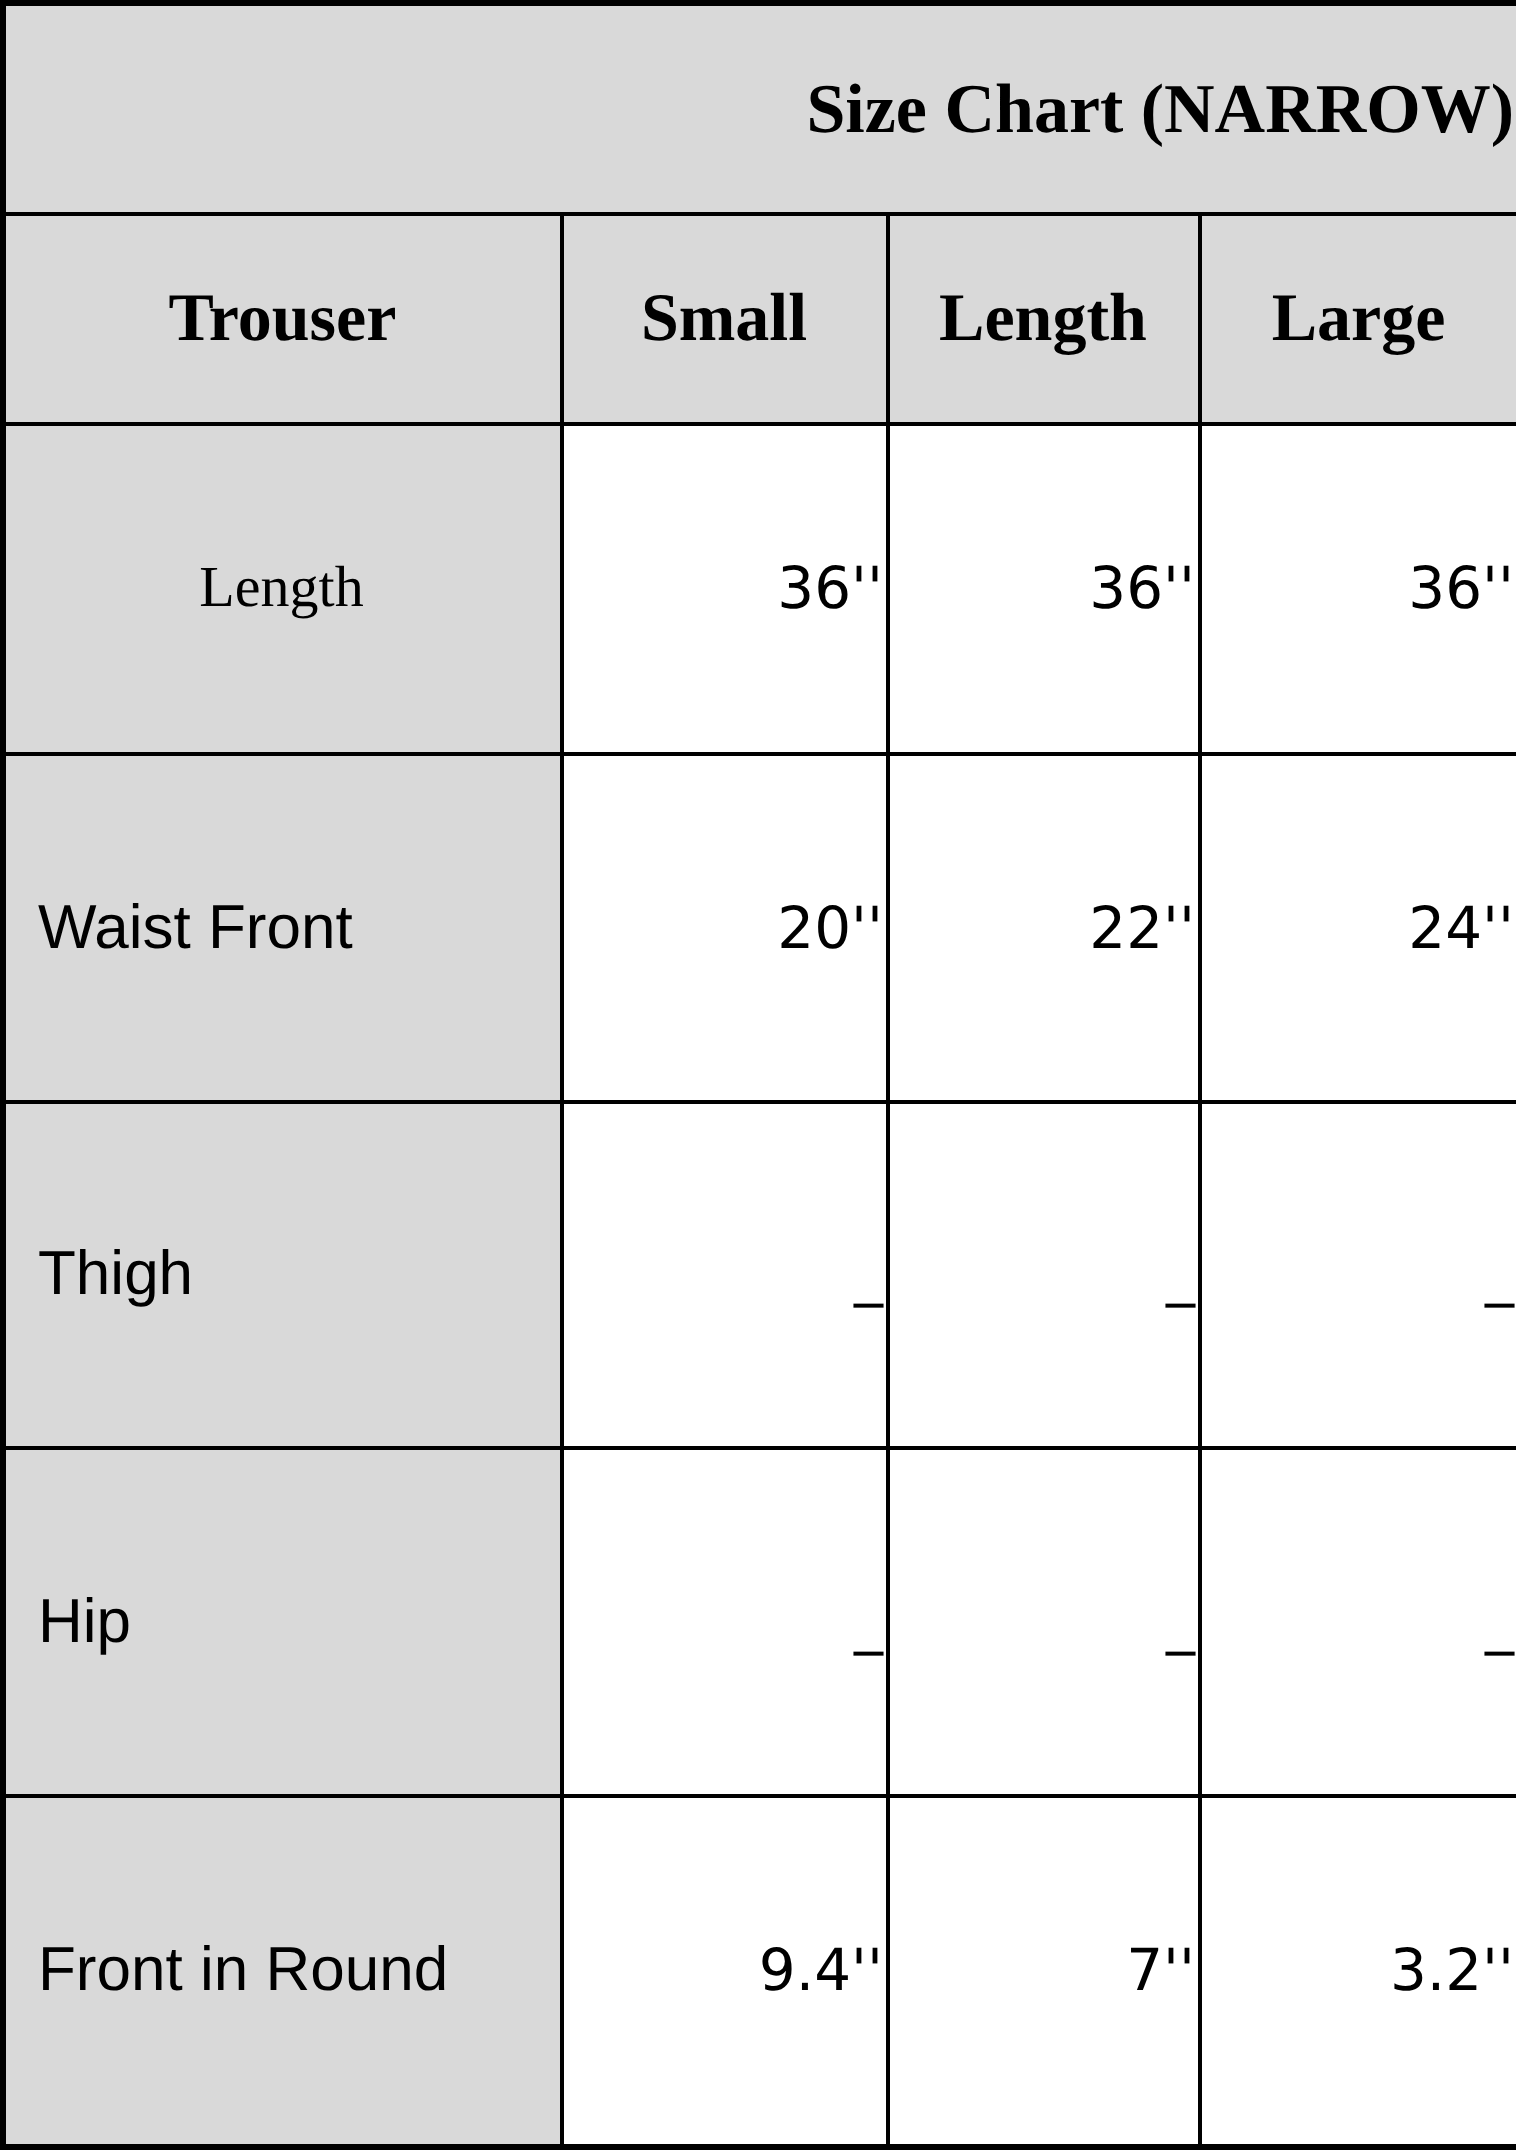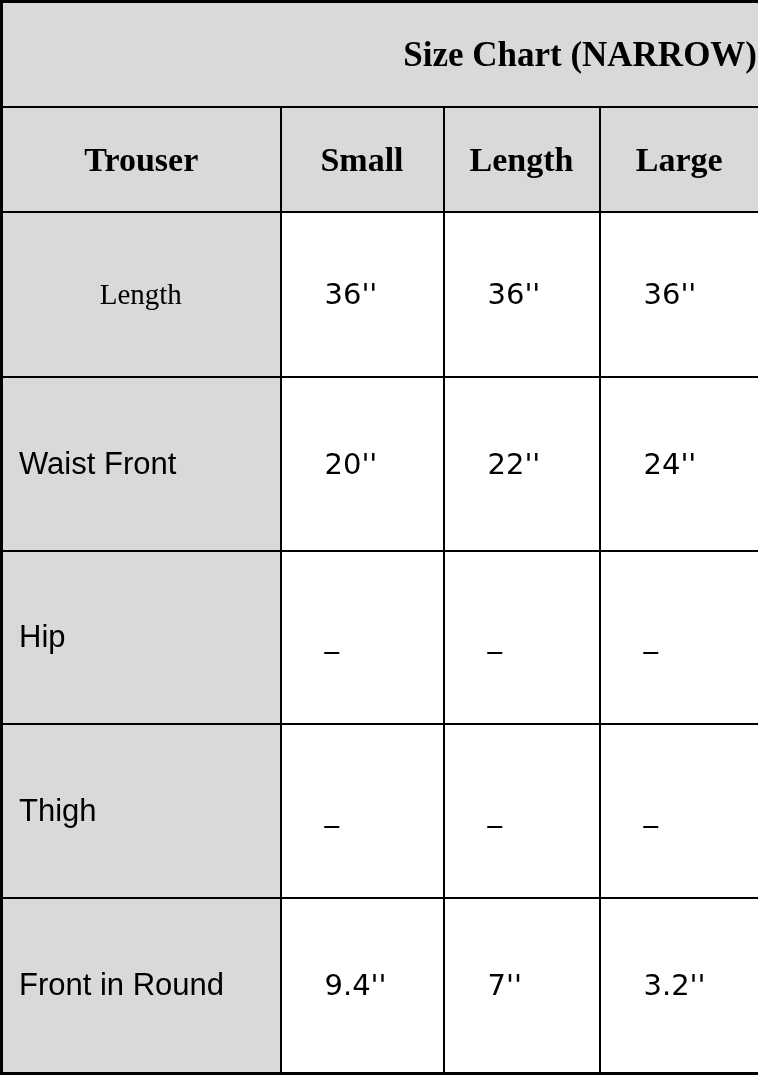--- a/index.html
+++ b/index.html
@@ -54,21 +54,21 @@
   td.row-label.sans-center {
     font-family: Liberation Serif, serif;
     font-size: 29px;
     text-align: center;
     padding-left: 0;
   }
   td.value {
     background: var(--cell-bg);
     font-family: "DejaVu Sans", sans-serif;
     font-size: 29px;
-    text-align: left;
+    text-align: right;
     padding-left: 43px;
   }
 </style>
 </head>
 <body>
 
 <table class="size-chart">
   <colgroup>
     <col style="width:279px">
     <col style="width:163px">
@@ -93,27 +93,27 @@
       <td class="value">36''</td>
       <td class="value">36''</td>
     </tr>
     <tr>
       <td class="row-label">Waist Front</td>
       <td class="value">20''</td>
       <td class="value">22''</td>
       <td class="value">24''</td>
     </tr>
     <tr>
-      <td class="row-label">Hip</td>
+      <td class="row-label">Thigh</td>
       <td class="value">_</td>
       <td class="value">_</td>
       <td class="value">_</td>
     </tr>
     <tr>
-      <td class="row-label">Thigh</td>
+      <td class="row-label">Hip</td>
       <td class="value">_</td>
       <td class="value">_</td>
       <td class="value">_</td>
     </tr>
     <tr>
       <td class="row-label">Front in Round</td>
       <td class="value">9.4''</td>
       <td class="value">7''</td>
       <td class="value">3.2''</td>
     </tr>

